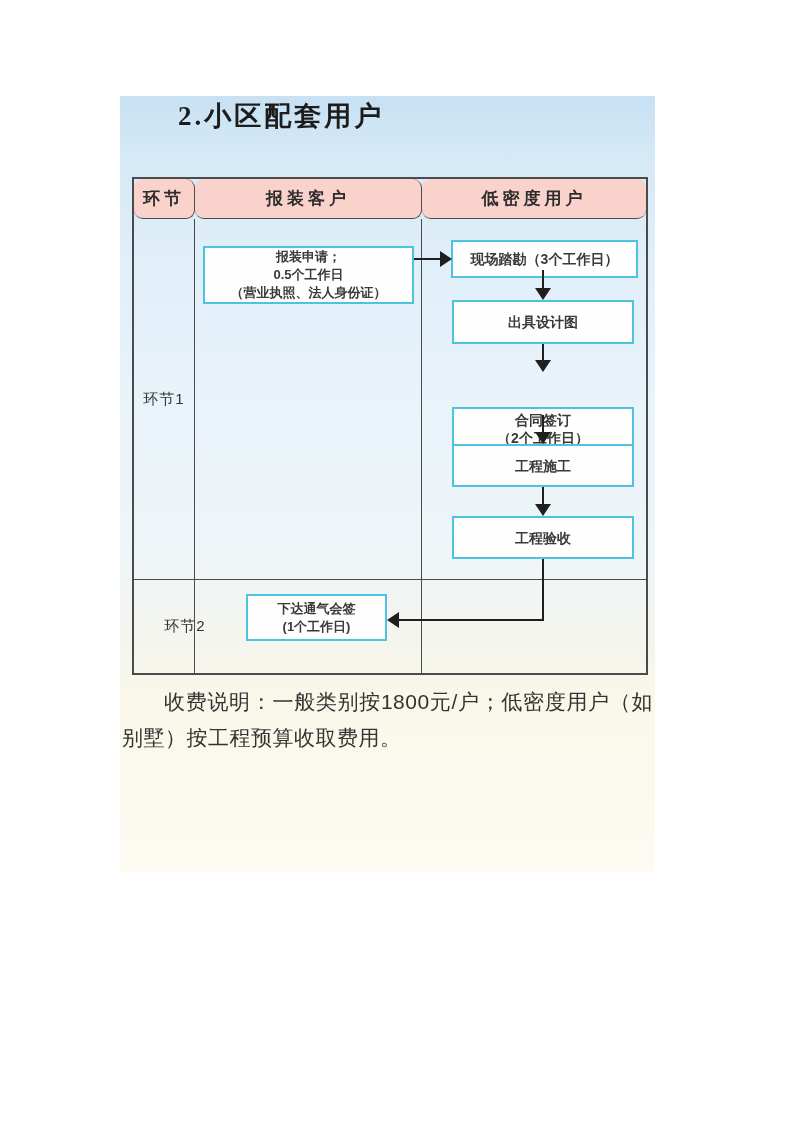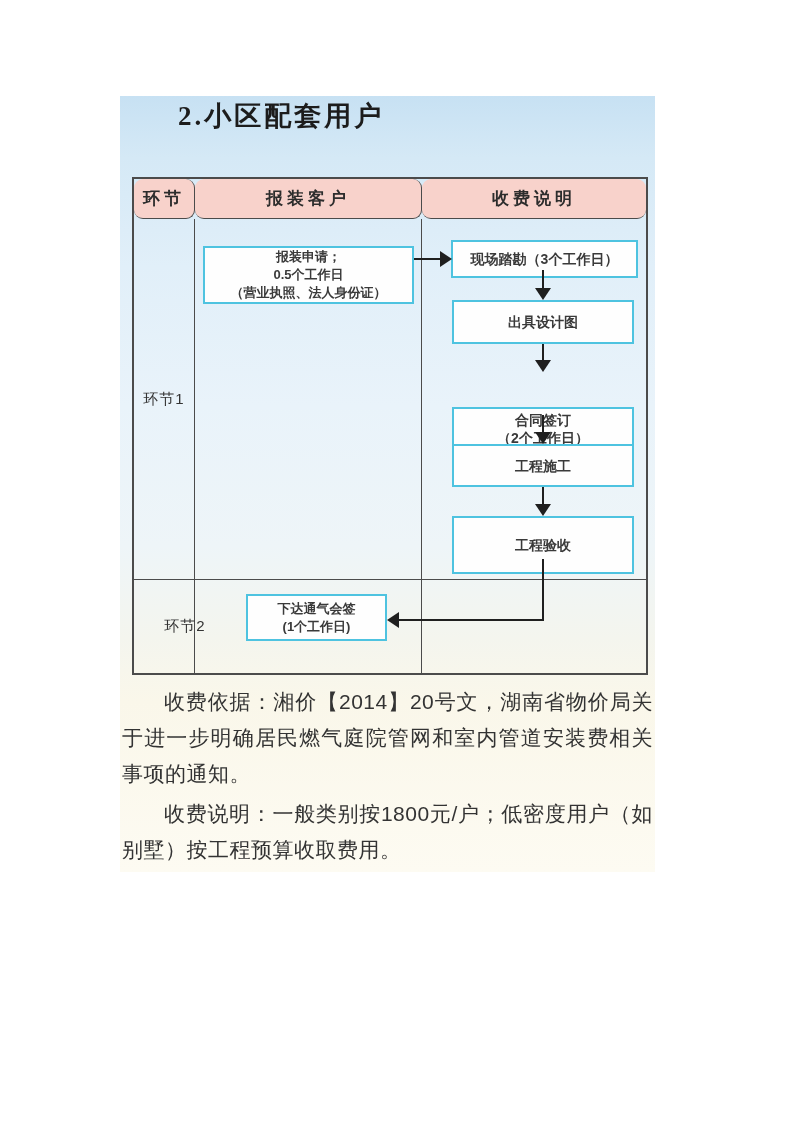--- a/index.html
+++ b/index.html
@@ -58,21 +58,21 @@
     display:flex;flex-direction:column;justify-content:center;align-items:center;
     text-align:center;color:#3a3a3a;font-weight:600;
     line-height:18px;
   }
   .fbox .ln{display:block;white-space:nowrap;}
   #box-apply   {left:83px; top:134px;width:211px;height:58px;font-size:13px;margin-top:16px;}
   #box-survey  {left:331px;top:144px;width:187px;height:38px;font-size:14px;}
   #box-design  {left:332px;top:204px;width:182px;height:44px;font-size:14px;}
   #box-contract{left:332px;top:276px;width:182px;height:43px;font-size:14px;margin-top:35px;}
   #box-build   {left:332px;top:348px;width:182px;height:43px;font-size:14px;}
-  #box-accept  {left:332px;top:420px;width:182px;height:58px;font-size:14px;}
+  #box-accept  {left:332px;top:420px;width:182px;height:43px;font-size:14px;}
   #box-sign    {left:126px;top:498px;width:141px;height:47px;font-size:13px;}
   
   .vline{position:absolute;width:2px;background:#1f1f1f;}
   .hline{position:absolute;height:2px;background:#1f1f1f;}
   .head-right{position:absolute;width:0;height:0;
     border-top:8px solid transparent;border-bottom:8px solid transparent;
     border-left:12px solid #1f1f1f;}
   .head-left{position:absolute;width:0;height:0;
     border-top:8px solid transparent;border-bottom:8px solid transparent;
     border-right:12px solid #1f1f1f;}
@@ -91,21 +91,21 @@
 </head>
 <body>
 
 <div id="figure">
 
   <div class="fig-title">2.小区配套用户</div>
 
   <div class="proc-table">
     <div class="cell head">环节</div>
     <div class="cell head">报装客户</div>
-    <div class="cell head last-col">收费说明</div>
+    <div class="cell head last-col">低密度用户</div>
 
     <div class="cell">
       <span class="stage-label">环节1</span>
     </div>
     <div class="cell"></div>
     <div class="cell last-col"></div>
 
     <div class="cell last-row">
       <span class="stage-label">环节2</span>
     </div>
@@ -158,17 +158,16 @@
   <div class="head-down" style="left:415px;top:336px;"></div>
 
   <div class="vline" style="left:422px;top:391px;height:18px;"></div>
   <div class="head-down" style="left:415px;top:408px;"></div>
 
   <div class="vline" style="left:422px;top:463px;height:62px;"></div>
   <div class="hline" style="left:278px;top:523px;width:146px;"></div>
   <div class="head-left" style="left:267px;top:516px;"></div>
 
   <div class="notes">
-    <p>收费依据：湘价【2014】20号文，湖南省物价局关于进一步明确居民燃气庭院管网和室内管道安装费相关事项的通知。</p>
     <p>收费说明：一般类别按1800元/户；低密度用户（如别墅）按工程预算收取费用。</p>
   </div>
 
 </div>
 
 </body></html>

